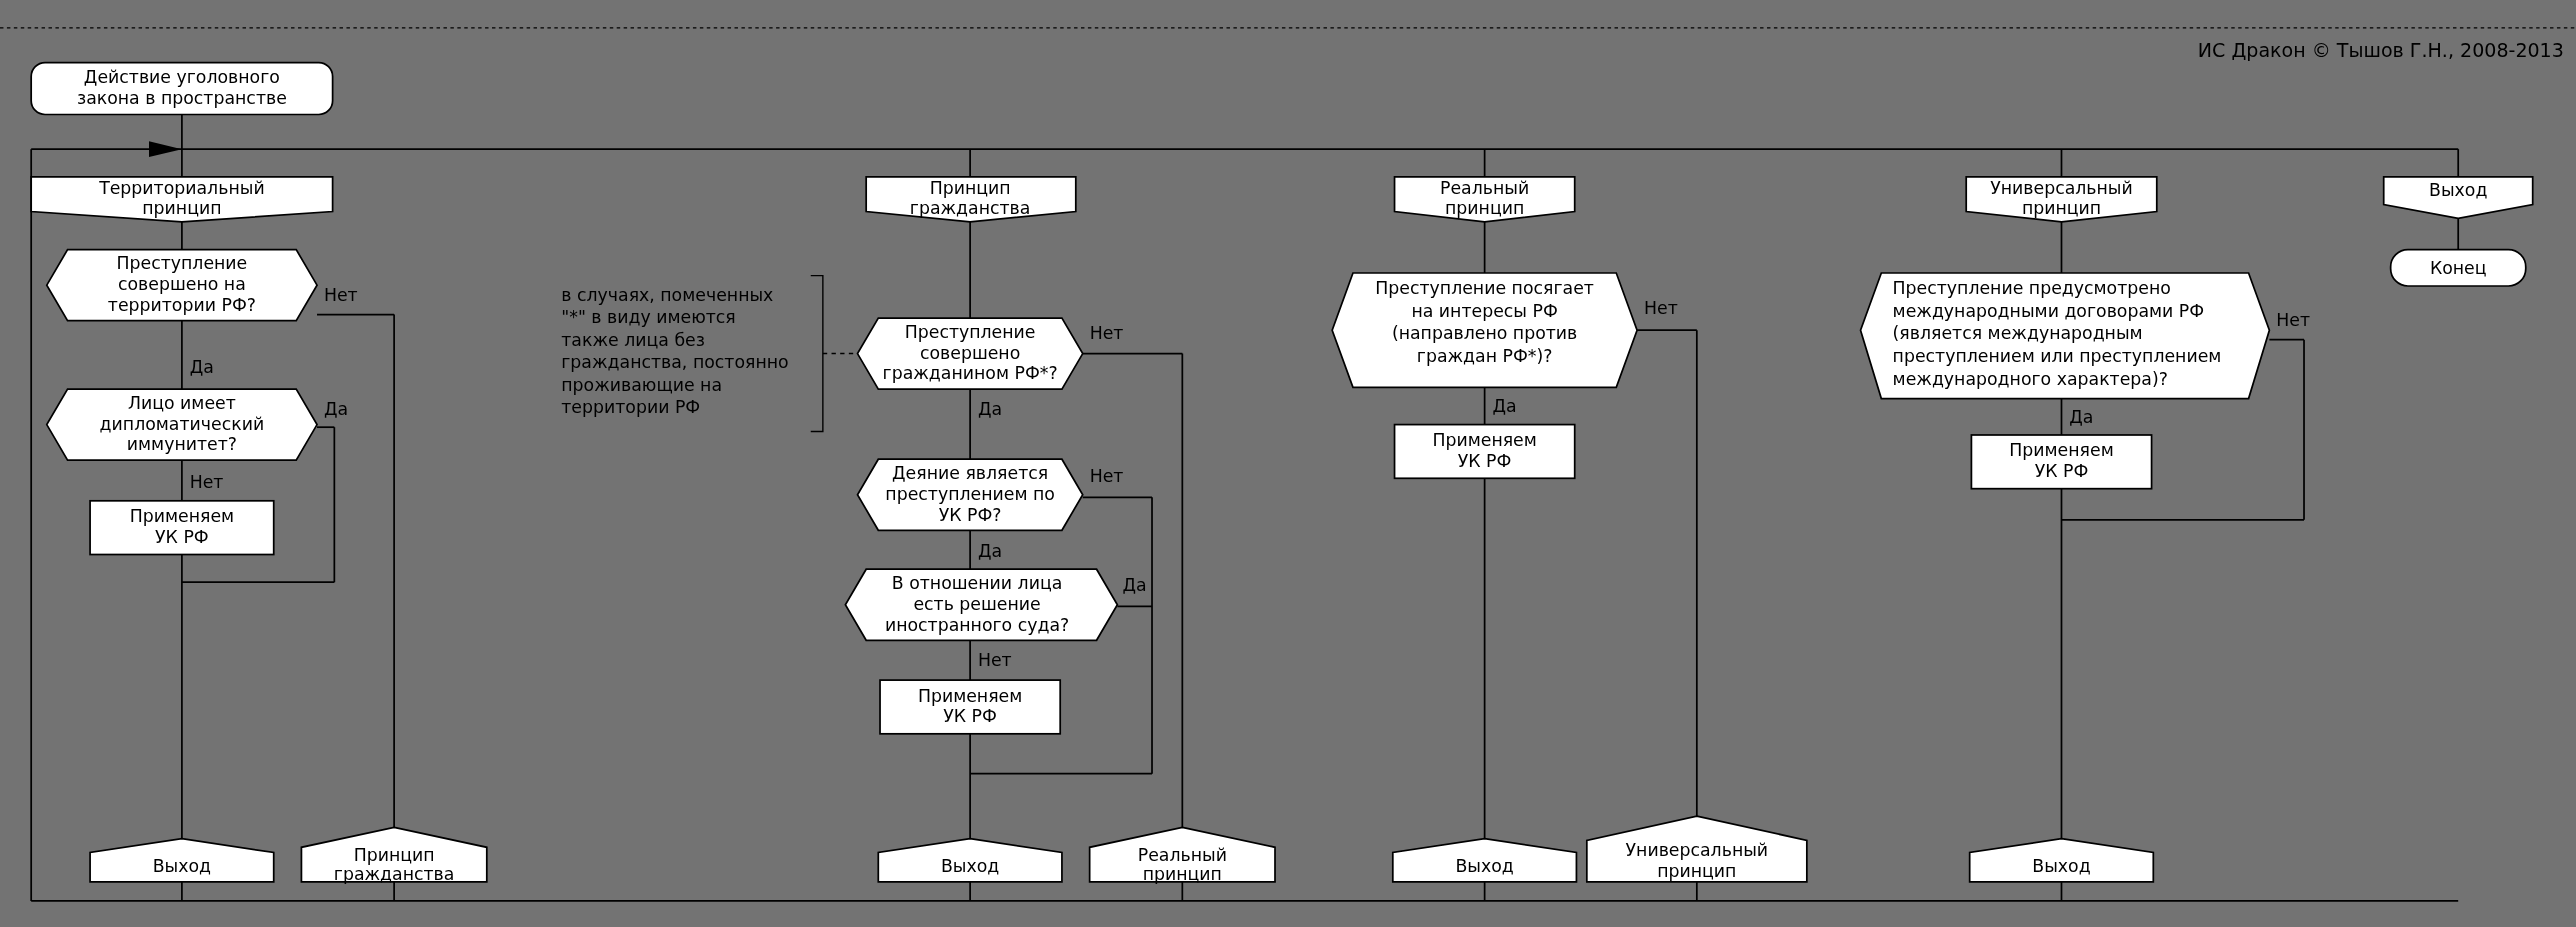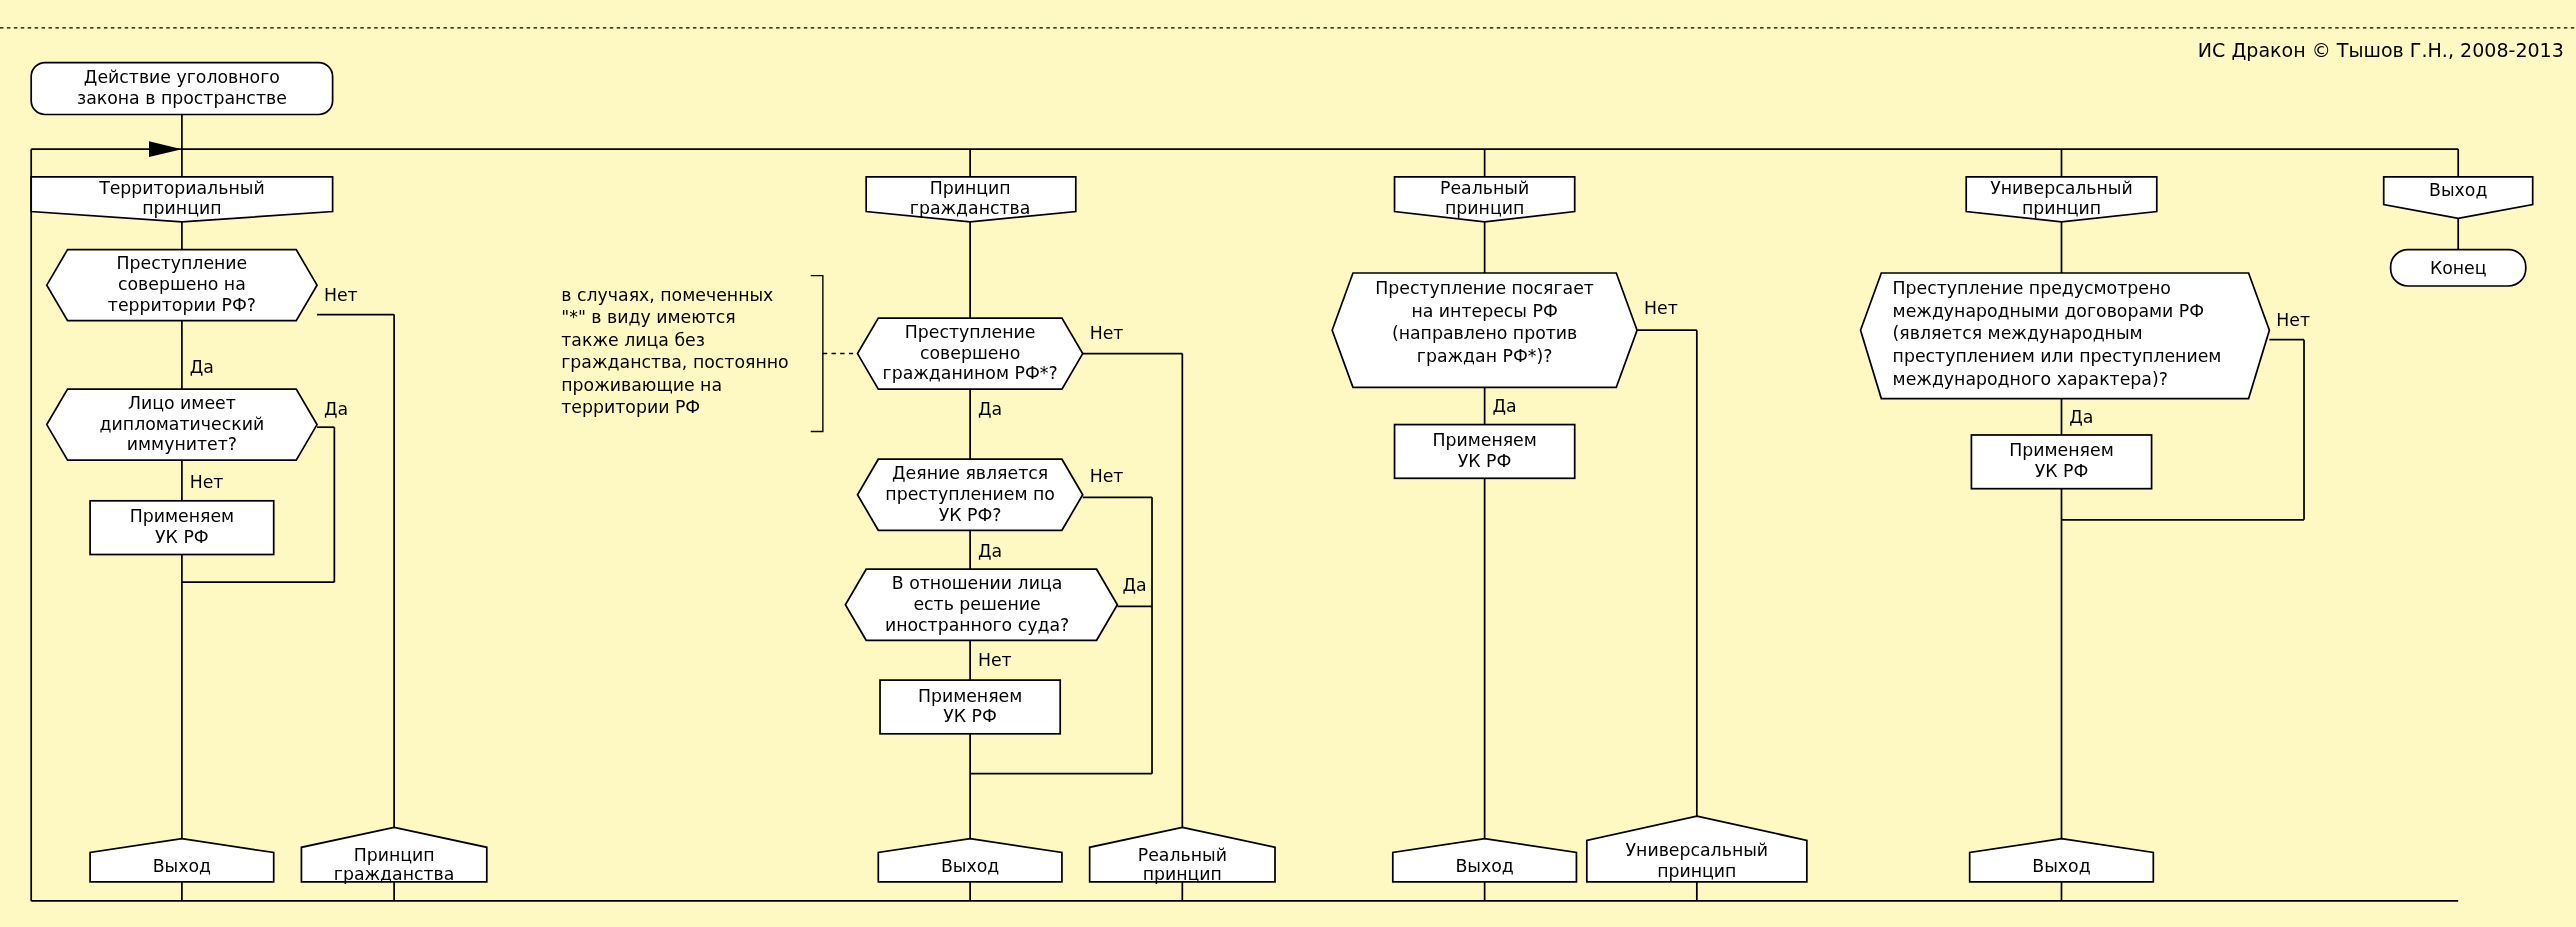--- a/index.html
+++ b/index.html
@@ -1,17 +1,17 @@
 <!DOCTYPE html>
 <html style="font-size:14px"><head>
 <meta charset="utf-8">
 <style>
   html,body{margin:0;padding:0;background:#b3fbfb;}
   body{width:2576px;height:928px;overflow:hidden;font-family:"DejaVu Sans","Liberation Sans",sans-serif;}
-  #canvas{position:relative;width:2576px;height:928px;background:#fef9c3;}
+  #canvas{position:relative;width:2576px;height:928px;background:#737373;}
   svg#sheet{position:absolute;top:0;left:0;width:2576px;height:928px;}
   .shape{fill:#ffffff;stroke:#000000;stroke-width:2;}
   .ln{stroke:#000000;stroke-width:2;fill:none;}
   .lnthin{stroke:#000000;stroke-width:1.6;fill:none;}
   .dash{stroke:#000000;stroke-width:1.6;fill:none;stroke-dasharray:5 5;}
   .hdrline{stroke:#000000;stroke-width:1.4;fill:none;stroke-dasharray:4 4;}
   .txt{font-family:"DejaVu Sans","Liberation Sans",sans-serif;font-size:20px;fill:#000;}
   .lbl{font-family:"DejaVu Sans","Liberation Sans",sans-serif;font-size:20px;fill:#000;}
   .note{font-family:"DejaVu Sans","Liberation Sans",sans-serif;font-size:20px;fill:#000;}
   .hdr{font-family:"DejaVu Sans","Liberation Sans",sans-serif;font-size:22px;fill:#000;}

